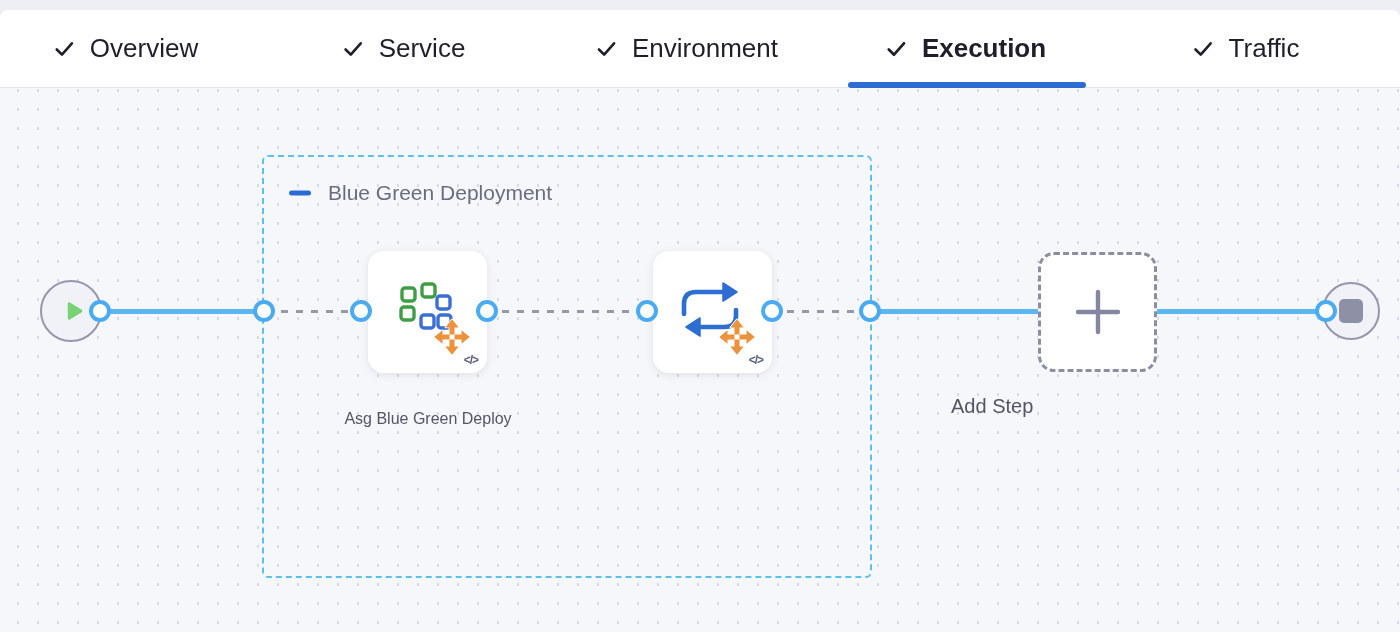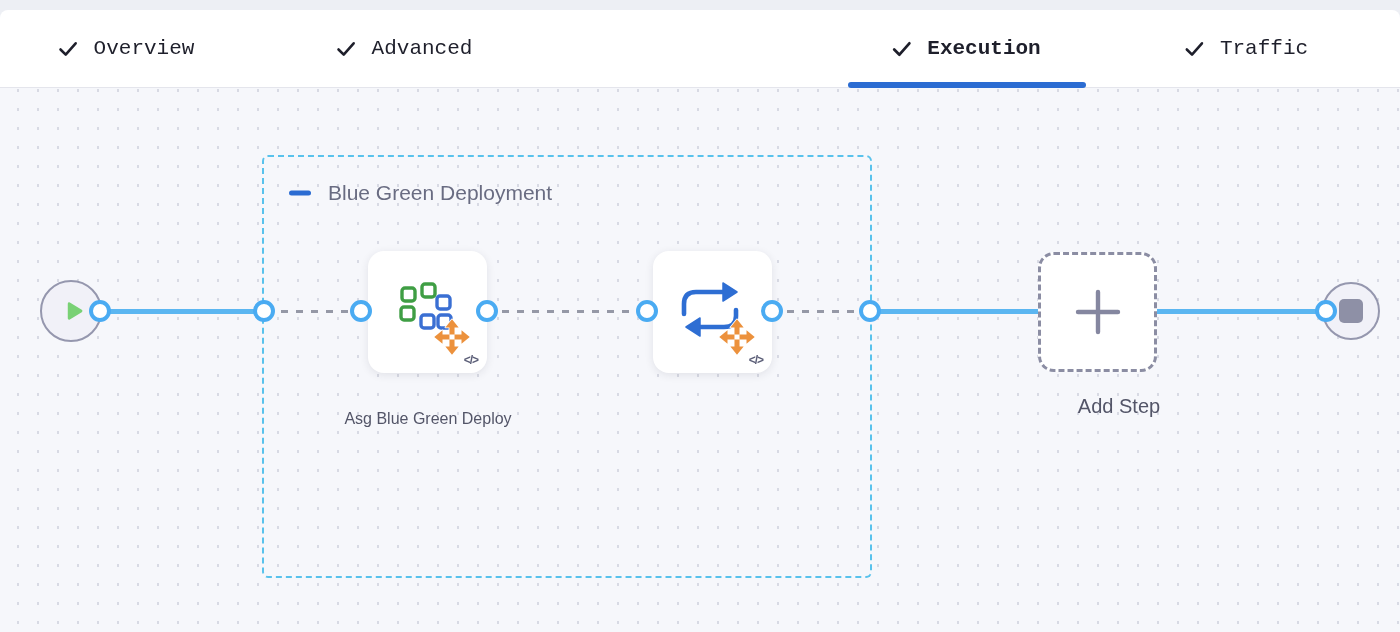--- a/index.html
+++ b/index.html
@@ -4,21 +4,21 @@
 <style>
   * { margin:0; padding:0; box-sizing:border-box; }
   html,body { width:1400px; height:632px; }
   body { font-family:"Liberation Sans", sans-serif; }
   .screen { position:relative; width:1400px; height:632px; background:#EDEFF4; overflow:hidden; }
 
   
   .tabbar { position:absolute; top:10px; left:0; right:0; height:78px;
             background:#FFFFFF; border-radius:8px 8px 0 0; border-bottom:1px solid #E4E5EC; }
   .tab { position:absolute; top:0; height:77px; display:flex; align-items:center; gap:15px;
-         transform:translateX(-50%); cursor:pointer; color:#1E1F2B; font-size:21px; font-weight:500; white-space:nowrap;font-family:Liberation Mono, monospace; }
+         transform:translateX(-50%); cursor:pointer; color:#1E1F2B; font-size:26px; font-weight:500; white-space:nowrap; }
   .tab.active { font-weight:700;align-items:center; }
   .tab-check { display:flex; align-items:center; }
   .tab-underline { position:absolute; bottom:-1px; left:848px; width:238px; height:6px;
                    background:#2B6CD2; border-radius:3px; }
 
   
   .canvas { position:absolute; top:88px; left:0; width:1400px; height:544px; background:#F6F7FB;
             background-image:radial-gradient(circle, #D8DAE4 1.3px, transparent 1.45px);
             background-size:20px 19px; background-position:8px 12px; }
 
@@ -55,21 +55,21 @@
                 color:#5C5F78; letter-spacing:-1px; }
 
   .node-label { position:absolute; top:310px; width:200px; text-align:center; font-size:16px;
                 line-height:42px; color:#535568; z-index:3; }
   .label-1 { left:328px; } .label-2 { left:612px; }
 
   
   .add-step { position:absolute; left:1038px; top:164px; width:119px; height:120px; background:#FFFFFF;
               border:3px dashed #8B8DA3; border-radius:16px; display:flex; align-items:center;
               justify-content:center; z-index:3; cursor:pointer; }
-  .add-step-label { position:absolute; left:1019px; top:307px; width:200px; text-align:center;
+  .add-step-label { position:absolute; left:951px; top:307px; width:200px; text-align:left;
                     font-size:20px; color:#535568; z-index:3; }
 </style>
 </head>
 <body>
 
 <div class="screen">
 
   <div class="tabbar">
 
     <div class="tab" style="left:126px">
@@ -80,23 +80,31 @@
       </span>
       <span>Overview</span>
     </div>
 
     <div class="tab" style="left:404px">
       <span class="tab-check">
         <svg width="21" height="18" viewBox="0 0 22 19">
             <path d="M3 10 L8.5 15.5 L19 3.5" fill="none" stroke="#1E1F2B" stroke-width="2.7" stroke-linecap="round" stroke-linejoin="round"></path>
           </svg>
       </span>
-      <span>Advanced</span>
-    </div>
-
+      <span>Service</span>
+    </div>
+
+    <div class="tab" style="left:687px">
+      <span class="tab-check">
+        <svg width="21" height="18" viewBox="0 0 22 19">
+            <path d="M3 10 L8.5 15.5 L19 3.5" fill="none" stroke="#1E1F2B" stroke-width="2.7" stroke-linecap="round" stroke-linejoin="round"></path>
+          </svg>
+      </span>
+      <span>Environment</span>
+    </div>
 
     <div class="tab active" style="left:966px">
       <span class="tab-check">
         <svg width="21" height="18" viewBox="0 0 22 19">
             <path d="M3 10 L8.5 15.5 L19 3.5" fill="none" stroke="#1E1F2B" stroke-width="2.9" stroke-linecap="round" stroke-linejoin="round"></path>
           </svg>
       </span>
       <span>Execution</span>
     </div>
 

